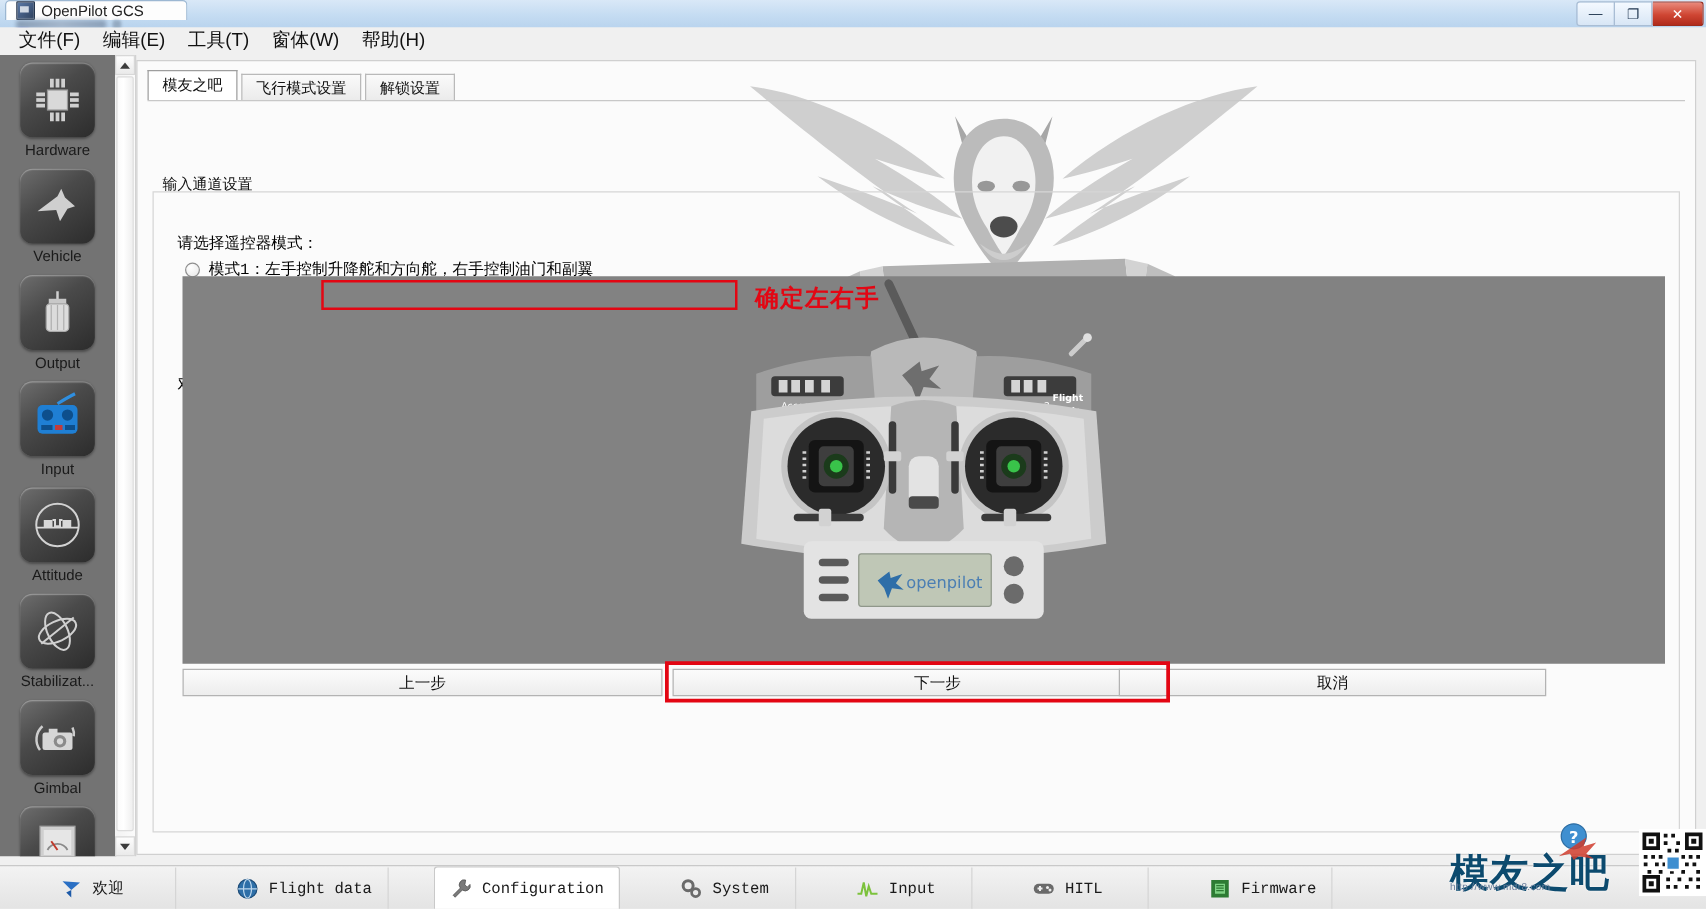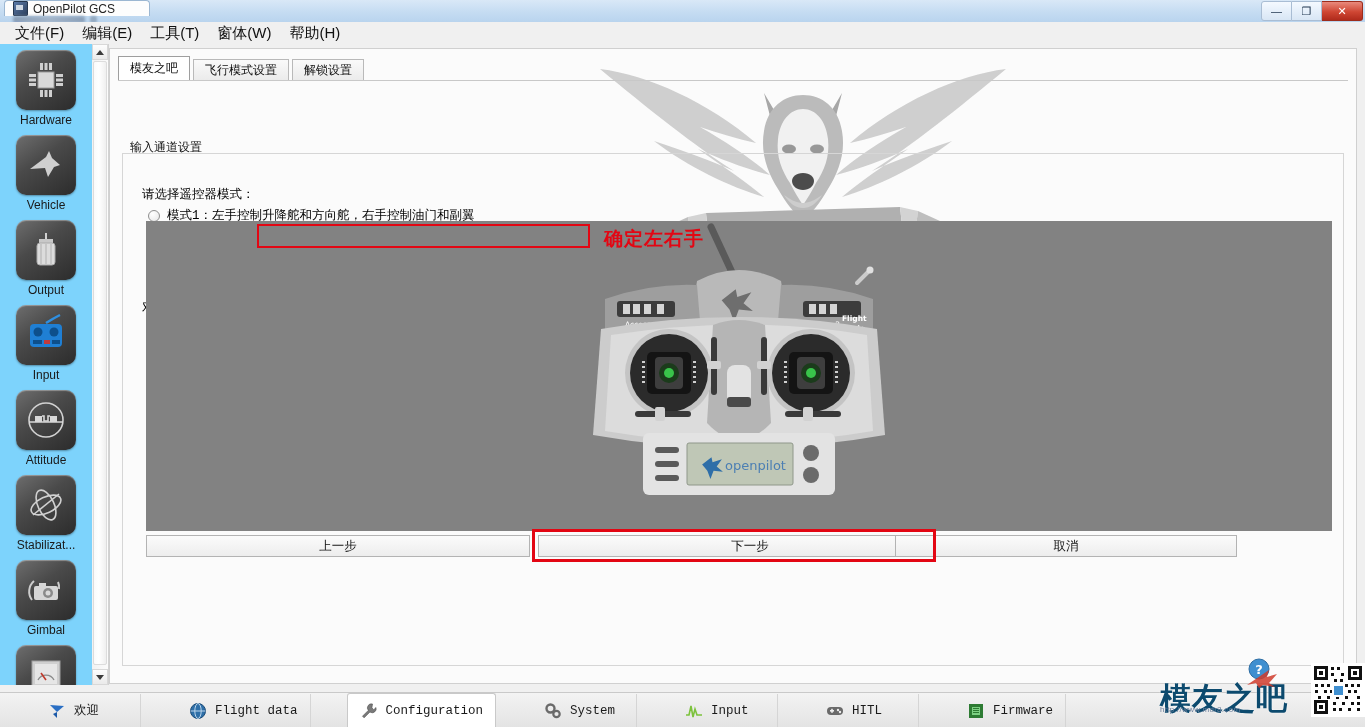--- a/index.html
+++ b/index.html
@@ -50,21 +50,21 @@
     position:absolute;left:0;top:22px;width:1365px;height:22px;
     background:#f0f0f0;border-bottom:1px solid #dcdcdc;
     display:flex;align-items:center;padding-left:6px;gap:0;
   }
   .menu-item{padding:3px 9px;font-size:15px;color:#111;line-height:14px;}
   
   #app-body{position:absolute;left:0;top:44px;width:1365px;height:648px;background:#f0f0f0;}
   
   #sidebar{
     position:absolute;left:0;top:0;width:92px;height:641px;
-    background:#7dd3fc;border-right:1px solid #cfcfcf;overflow:hidden;
+    background:#737373;border-right:1px solid #cfcfcf;overflow:hidden;
   }
   .side-entry{width:92px;display:flex;flex-direction:column;align-items:center;margin-top:6px;}
   .side-icon{
     width:60px;height:60px;border-radius:10px;
     background:linear-gradient(145deg,#6e6e6e 0%,#4a4a4a 40%,#2c2c2c 100%);
     box-shadow:inset 0 1px 1px rgba(255,255,255,.35),0 1px 2px rgba(0,0,0,.35);
     display:flex;align-items:center;justify-content:center;
   }
   .side-label{font-size:12px;color:#1a1a1a;margin-top:3px;margin-bottom:2px;
     white-space:nowrap;font-family:"Liberation Sans",sans-serif;}

